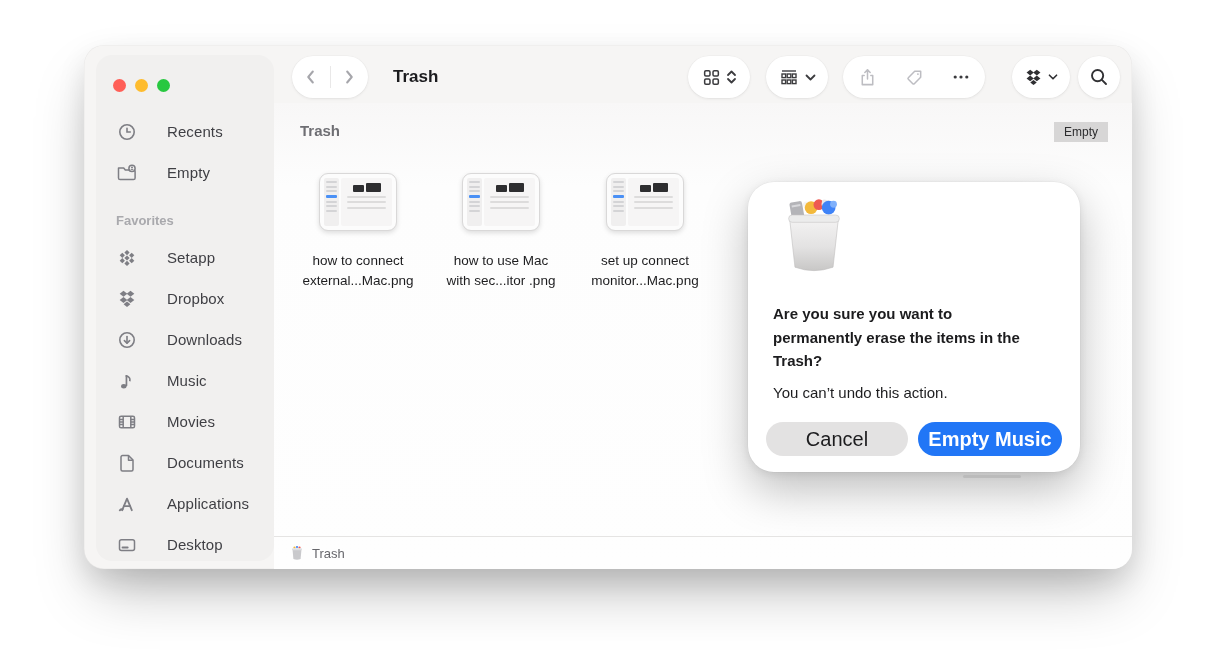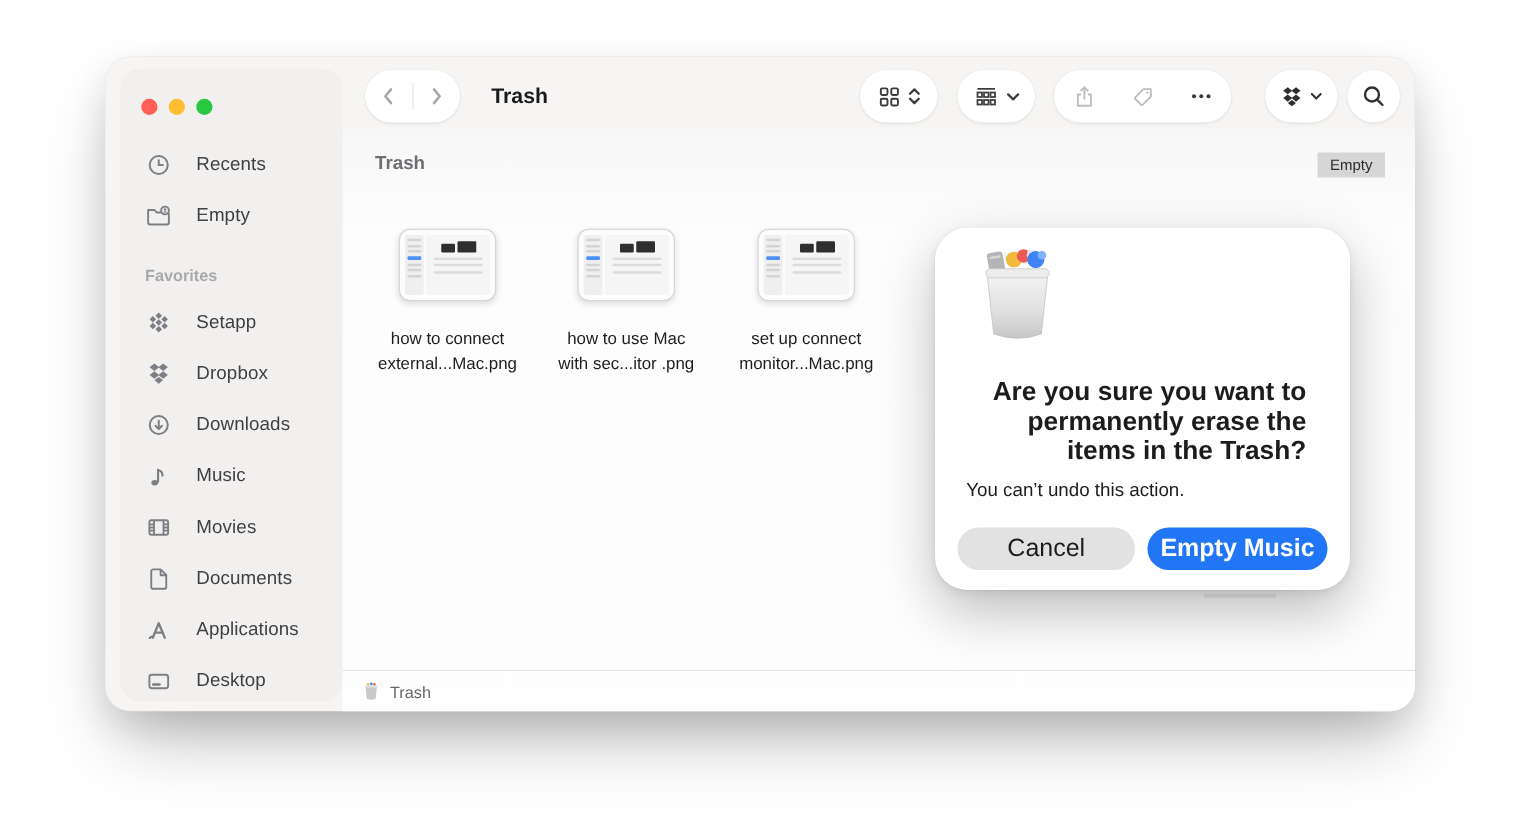--- a/index.html
+++ b/index.html
@@ -25,21 +25,21 @@
     position:absolute; left:12px; top:10px; width:178px; height:506px;
     background:var(--sidebar_bg,#F1F0EF); border-radius:16px;
   }
   .traffic { position:absolute; left:17px; top:24px; display:flex; gap:9px; }
   .dot { width:13px; height:13px; border-radius:50%; }
   .dot.red    { background:var(--traffic_red,#FF5F57); }
   .dot.yellow { background:var(--traffic_yellow,#FEBC2E); }
   .dot.green  { background:var(--traffic_green,#28C840); }
 
   .side-nav { position:absolute; left:0; top:56px; right:0; }
-  .srow { height:41px; display:flex; align-items:center; padding-left:20px; gap:19px; cursor:default; }
+  .srow { height:41px; display:flex; align-items:center; padding-left:20px; gap:29px; cursor:default; }
   .sic { width:22px; height:22px; display:flex; align-items:center; justify-content:center; flex:0 0 22px; }
   .slabel { font-size:15px; color:#3f3f44; letter-spacing:.1px; }
   .ssection { height:30px; margin-top:14px; display:flex; align-items:center; padding-left:20px; padding-bottom:4px; }
   .ssection span { font-size:13px; font-weight:bold; color:#a9a9ad; }
 
   
   .pill {
     position:absolute; top:11px; height:42px; background:#ffffff; border-radius:21px;
     display:flex; align-items:center; justify-content:center;
     box-shadow:0 1px 3px rgba(0,0,0,.07), 0 0 0 .5px rgba(0,0,0,.03);
@@ -57,21 +57,21 @@
 
   
   .content-header { position:absolute; left:216px; top:77px; font-size:15px; font-weight:bold; color:#6e6e73; }
   .empty-badge {
     position:absolute; left:970px; top:77px; height:20px; padding:0 10px; border-radius:0;
     background:var(--badge_bg,#D7D6D6); display:flex; align-items:center;
     font-size:12px; color:#2c2c2e; cursor:default;
   }
 
   
-  .file { position:absolute; top:138px; width:142px; display:flex; flex-direction:column; align-items:center; }
+  .file { position:absolute; top:128px; width:142px; display:flex; flex-direction:column; align-items:center; }
   .file-1 { left:203px; } .file-2 { left:346px; } .file-3 { left:490px; }
   .thumb {
     width:78px; height:58px; border-radius:9px; background:#fcfcfc;
     border:1px solid #d9d8d8; box-shadow:0 2px 5px rgba(0,0,0,.13);
     display:flex; padding:4px; gap:2px;
   }
   .t-side { width:15px; background:#f0efef; border-radius:2px; padding:3px 2px; display:flex; flex-direction:column; gap:2.5px; }
   .t-line { height:2px; border-radius:1px; background:#d4d4d6; }
   .t-sel  { height:3.5px; border-radius:1px; background:#4a90f5; }
   .t-main { flex:1; background:#f6f5f5; border-radius:2px; padding:3px 3px; display:flex; flex-direction:column; align-items:center; }
@@ -81,21 +81,21 @@
   .t-row { width:88%; height:2px; background:#dddcdc; border-radius:1px; margin-top:3.5px; }
   .fname { margin-top:20px; text-align:center; font-size:13.5px; line-height:20px; color:#1d1d1f; }
 
   
   .dialog {
     position:absolute; left:664px; top:137px; width:332px; height:290px;
     background:#ffffff; border-radius:26px;
     box-shadow:0 18px 45px rgba(0,0,0,.25), 0 2px 8px rgba(0,0,0,.08), 0 0 0 .5px rgba(0,0,0,.04);
   }
   .dlg-icon { position:absolute; left:22px; top:12px; }
-  .dlg-title { position:absolute; left:25px; top:120px; width:272px; font-size:21px; font-weight:bold; line-height:23.5px; color:#1c1c1e;text-align:right; }
+  .dlg-title { position:absolute; left:25px; top:120px; width:272px; font-size:15px; font-weight:bold; line-height:23.5px; color:#1c1c1e; }
   .dlg-msg { position:absolute; left:25px; top:202px; width:284px; font-size:15px; color:#1d1d1f; }
   .dlg-btn { position:absolute; top:240px; height:34px; border:none; border-radius:17px; font-size:20px; font-family:"Liberation Sans",sans-serif; cursor:default; display:flex; align-items:center; justify-content:center; }
   .btn-cancel  { left:18px;  width:142px; background:var(--cancel_bg,#E3E2E2); color:#1c1c1e; font-weight:500; }
   .btn-confirm { left:170px; width:144px; background:var(--accent,#2176F6); color:#ffffff; font-weight:bold; }
   .under-line { position:absolute; left:879px; top:430px; width:58px; height:3px; border-radius:2px; background:#b5b5b5; opacity:.75; }
 
   
   .statusbar {
     position:absolute; left:190px; right:0; top:491px; height:33px;
     border-top:1px solid #e5e4e3; display:flex; align-items:center; padding-left:16px; gap:8px;

